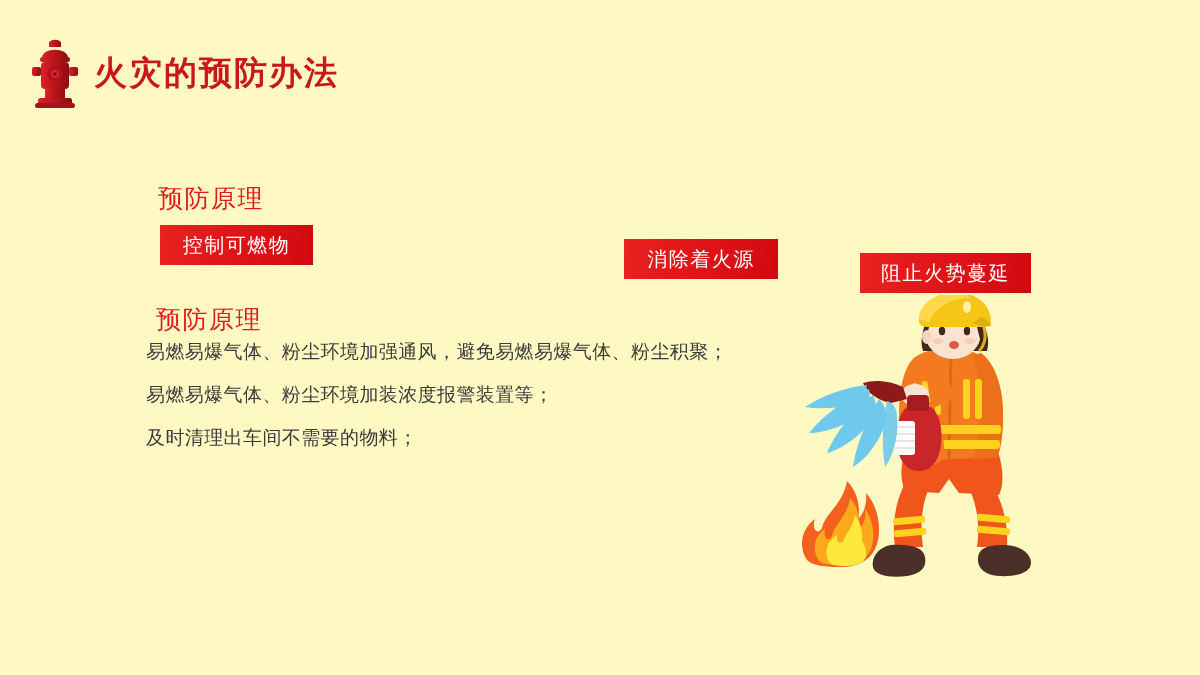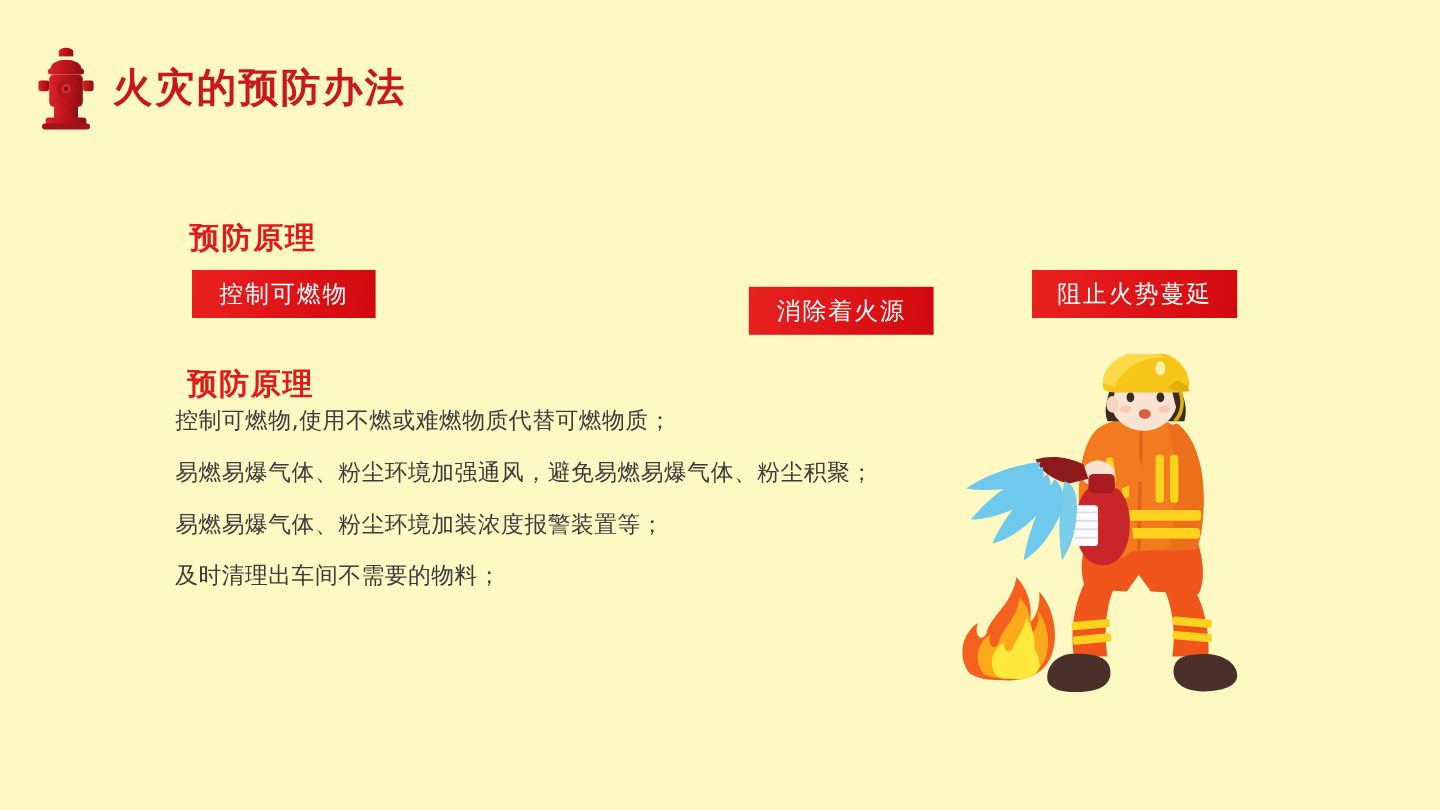--- a/index.html
+++ b/index.html
@@ -43,21 +43,21 @@
     color: #c8181a;
     letter-spacing: 2px;
     line-height: 1;
     white-space: nowrap;
   }
 
   
   .section-heading {
     position: absolute;
     font-size: 25px;
-    font-weight: bold;
+    font-weight: normal;
     color: #e01b1b;
     letter-spacing: 1.5px;
     white-space: nowrap;
   }
   #heading-principle { left: 158px; top: 182px; }
   #heading-measures  { left: 156px; top: 303px; }
 
   
   .chip {
     position: absolute;
@@ -68,21 +68,21 @@
     font-size: 20px;
     letter-spacing: 1.5px;
     display: flex;
     align-items: center;
     justify-content: center;
     white-space: nowrap;
   }
   #chip-0 { left: 160px; width: 153px; }
   #chip-1 { left: 392px; width: 154px; }
   #chip-2 { left: 624px; width: 154px; margin-top: 14px; }
-  #chip-3 { left: 860px; width: 171px; }
+  #chip-3 { left: 860px; width: 171px; margin-top: 28px; }
 
   
   #measure-list {
     position: absolute;
     left: 146px;
     top: 342px;
     width: 700px;
   }
   .measure-line {
     font-size: 19px;
@@ -143,21 +143,20 @@
 
   <div class="section-heading" id="heading-principle">预防原理</div>
 
   <div class="chip" id="chip-0">控制可燃物</div>
   <div class="chip" id="chip-2">消除着火源</div>
   <div class="chip" id="chip-3">阻止火势蔓延</div>
 
   <div class="section-heading" id="heading-measures">预防原理</div>
 
   <div id="measure-list">
-    <div class="measure-line">控制可燃物,使用不燃或难燃物质代替可燃物质；</div>
     <div class="measure-line">易燃易爆气体、粉尘环境加强通风，避免易燃易爆气体、粉尘积聚；</div>
     <div class="measure-line">易燃易爆气体、粉尘环境加装浓度报警装置等；</div>
     <div class="measure-line">及时清理出车间不需要的物料；</div>
   </div>
 
   <svg id="illustration" viewBox="0 0 270 295">
 
     <g>
       <path d="M12 265 C2 250 8 232 20 224 C16 236 24 240 27 233
                C30 218 48 210 52 186 C62 196 66 212 63 224

